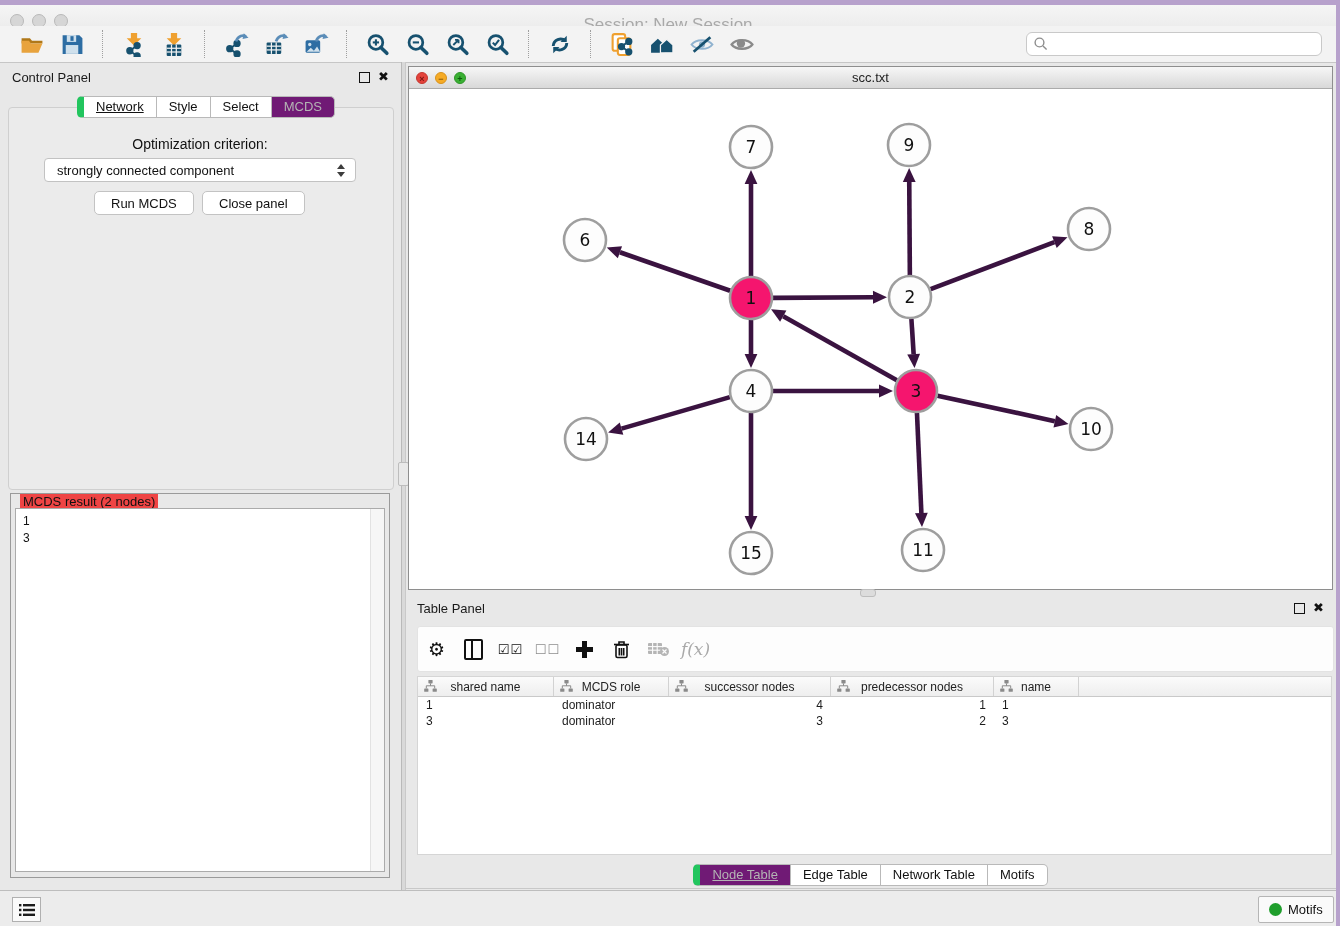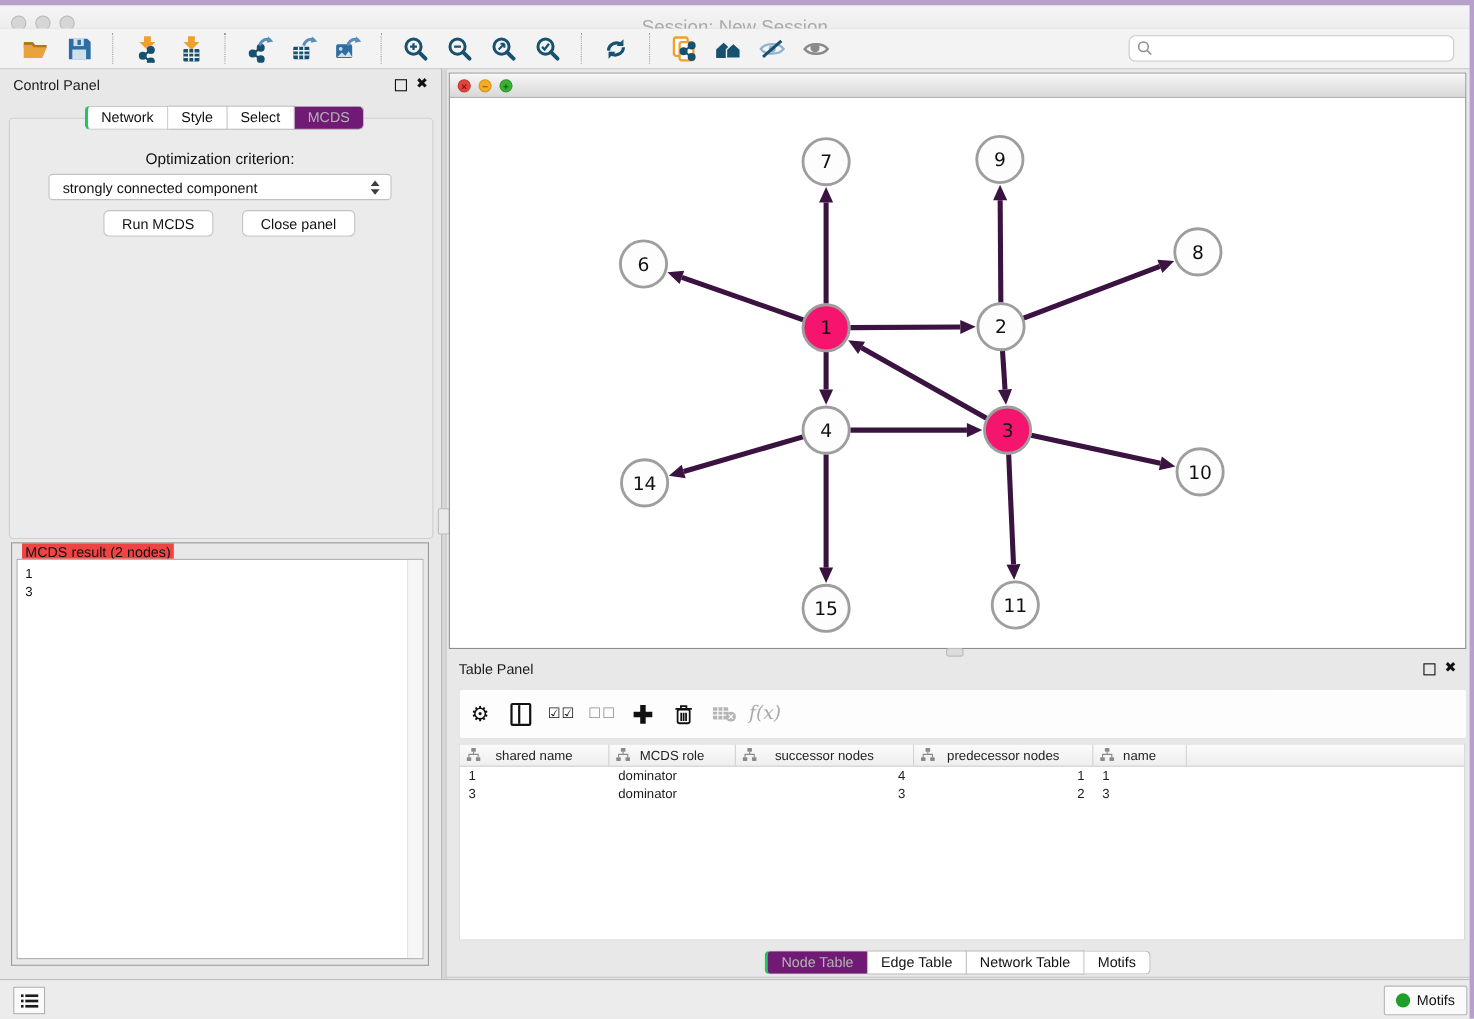--- a/index.html
+++ b/index.html
@@ -32,39 +32,39 @@
   #hsplit-handle{left:860px;top:589px;width:14px;height:6px;background:#dcdcdc;border:1px solid #bdbdbd;border-radius:3px;}
   
   #cp-header{left:0;top:62px;width:401px;height:30px;display:flex;align-items:center;}
   .panel-title{font-size:13px;color:#1a1a1a;padding-left:12px;}
   .panel-ctrls{margin-left:auto;display:flex;align-items:center;gap:8px;padding-right:12px;}
   .float-ico{width:9px;height:9px;border:1.7px solid #111;display:inline-block;}
   .close-ico{font-family:"DejaVu Sans",sans-serif;font-size:13px;font-weight:bold;color:#111;line-height:10px;}
   .tabstrip{display:flex;}
   .tab{height:20px;line-height:20px;font-size:13px;padding:0 12px;background:#fff;
        border:1px solid #b9b9b9;border-left:none;color:#111;text-align:center;}
-  .tab:first-child{border-left:3px solid #22c55e;border-radius:5px 0 0 5px;}
+  .tab:first-child{border-left:7px solid #22c55e;border-radius:5px 0 0 5px;text-decoration:underline;}
   .tab:last-child{border-radius:0 5px 5px 0;}
   .tab.sel{background:#701a75;color:#b4b4b4;}
   #cp-tabs{left:77px;top:96px;}
   #cp-group{left:8px;top:107px;width:384px;height:381px;background:#ebebeb;
             border:1px solid #cfcfcf;border-radius:4px;}
   #opt-label{left:8px;top:136px;width:384px;text-align:center;font-size:14px;color:#111;}
   #opt-select{left:44px;top:158px;width:310px;height:22px;background:#fff;border:1px solid #c2c2c2;
               border-radius:4px;display:flex;align-items:center;font-size:13px;color:#111;}
   #opt-select .val{padding-left:12px;flex:1;}
   .stepper{width:16px;display:flex;flex-direction:column;align-items:center;margin-right:6px;}
   .chev-up{width:0;height:0;border-left:4px solid transparent;border-right:4px solid transparent;
            border-bottom:5px solid #3d3d3d;margin-bottom:3px;}
   .chev-dn{width:0;height:0;border-left:4px solid transparent;border-right:4px solid transparent;
            border-top:5px solid #3d3d3d;}
   .mac-btn{height:22px;background:#fff;border:1px solid #c3c3c3;border-radius:5px;font-size:13px;
            color:#111;display:inline-flex;align-items:center;justify-content:center;padding:0 16px;}
   #run-btn{left:94px;top:191px;}
-  #close-panel-btn{left:220px;top:191px;}
+  #close-panel-btn{left:202px;top:191px;}
   #mcds-fieldset{left:10px;top:493px;width:378px;height:383px;border:1px solid #9a9a9a;}
   #mcds-legend{left:20px;top:494px;background:#ef4444;padding:0 3px;font-size:13px;color:#111;}
   #mcds-textarea{left:15px;top:508px;width:368px;height:362px;background:#fff;border:1px solid #ababab;
                  font-size:12px;color:#111;}
   #mcds-lines{padding:4px 0 0 7px;line-height:17px;white-space:pre;}
   #mcds-scroll{position:absolute;right:0;top:0;width:13px;height:100%;background:#f6f6f6;border-left:1px solid #e2e2e2;}
   
   #net-frame{left:408px;top:66px;width:925px;height:524px;background:#fff;border:1px solid #8e8e8e;box-sizing:border-box;}
   #net-titlebar{left:0;top:0;width:100%;height:22px;background:linear-gradient(#f7f7f7,#d8d8d8);
                 border-bottom:1px solid #ababab;box-sizing:border-box;display:flex;align-items:center;}
@@ -325,20 +325,21 @@
 </div>
 
 <div id="vsplit" class="abs"></div>
 <div id="vsplit-handle" class="abs"></div>
 
 <div id="net-frame" class="abs">
   <div id="net-titlebar" class="abs">
     <span class="mac-light" id="light-close">×</span>
     <span class="mac-light" id="light-min">−</span>
     <span class="mac-light" id="light-max">+</span>
+    <span id="net-title">scc.txt</span>
   </div>
   <svg id="net-canvas" class="abs" width="923" height="500">
       <line x1="342" y1="187" x2="342" y2="95" stroke="#3a1340" stroke-width="4.6"></line>
       <polygon points="342,81 348.4,95 335.6,95" fill="#3a1340"></polygon>
       <line x1="321.23121807335133" y1="201.7434376400866" x2="210.92931505845456" y2="163.2042185143998" stroke="#3a1340" stroke-width="4.6"></line>
       <polygon points="197.71281746876906,158.5864061035458 213.04031501770208,157.1623910448293 208.81831509920704,169.2460459839703" fill="#3a1340"></polygon>
       <line x1="363.9995649035371" y1="208.86163795658152" x2="464.0007317531422" y2="208.2326998002947" stroke="#3a1340" stroke-width="4.6"></line>
       <polygon points="478.0004548735749,208.14465122721023 464.0409825294094,214.63257322677822 463.960480976875,201.8328263738112" fill="#3a1340"></polygon>
       <line x1="342" y1="231" x2="342" y2="265" stroke="#3a1340" stroke-width="4.6"></line>
       <polygon points="342,279 335.6,265 348.4,265" fill="#3a1340"></polygon>

